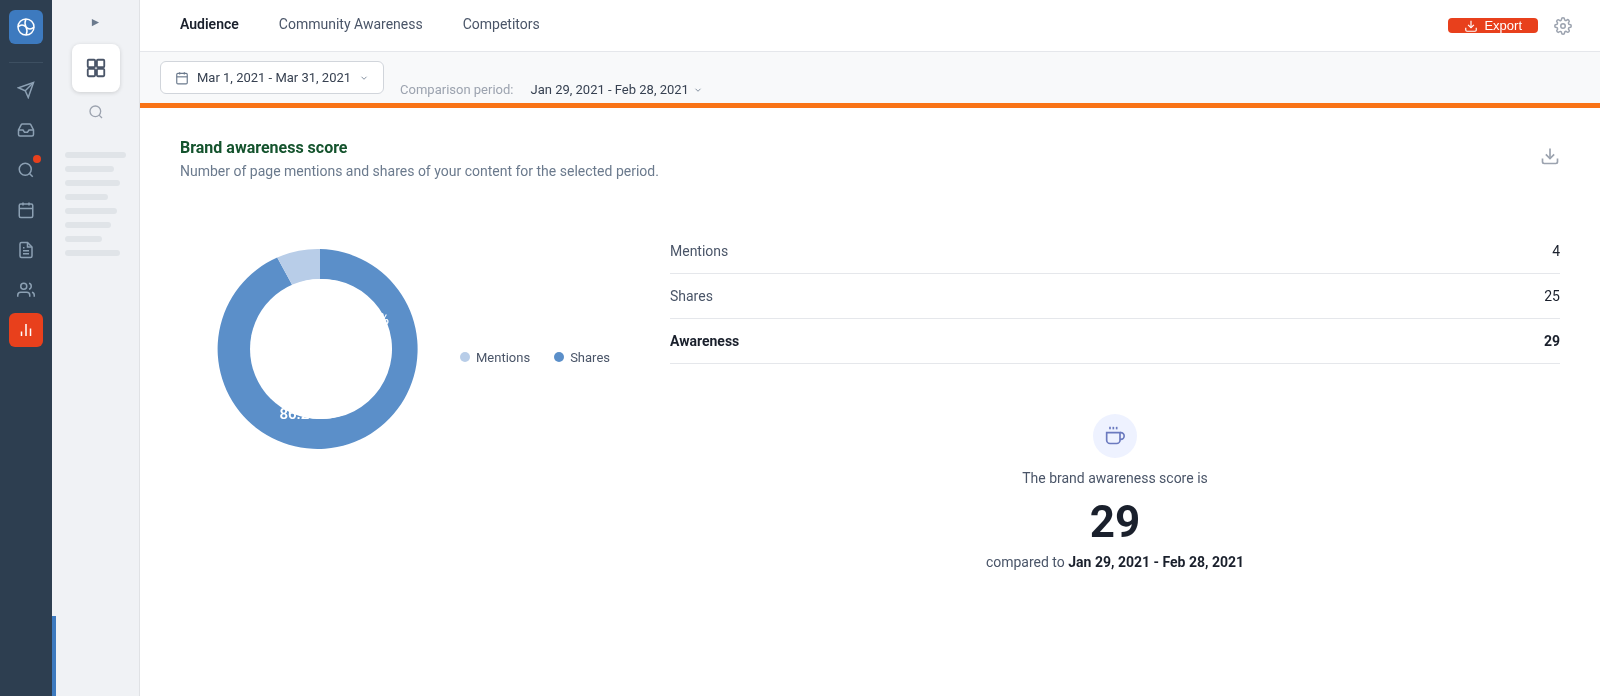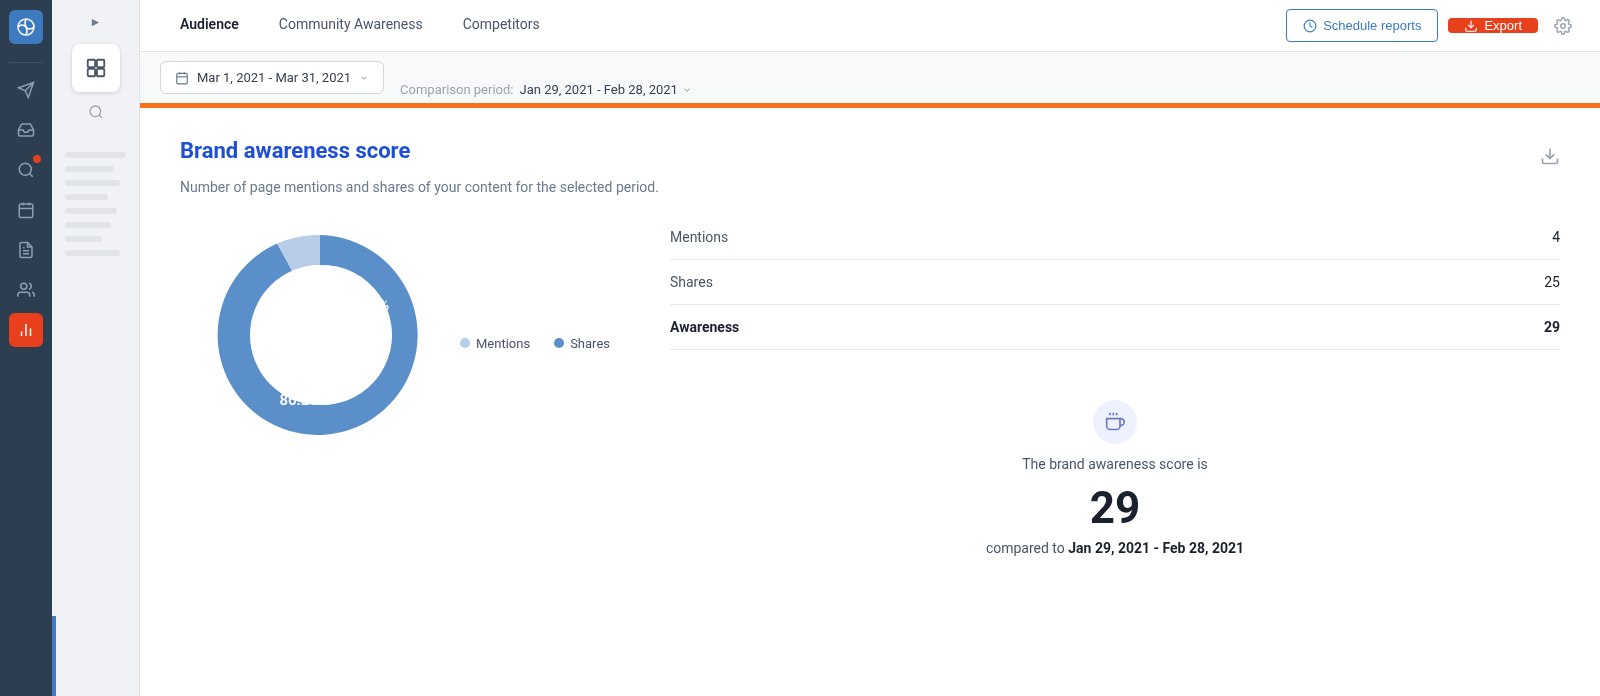--- a/index.html
+++ b/index.html
@@ -171,46 +171,47 @@
       background: white;
       border: 1px solid #d1d5db;
       border-radius: 6px;
       font-size: 13px;
       color: #374151;
       cursor: pointer;
     }
     .filterbar .comparison {
       font-size: 13px;
       color: #9ca3af;
-      display: flex; align-items: flex-start; gap: 6px; margin-top: 24px;
+      display: flex; align-items: flex-start; gap: 17px; margin-top: 24px;
     }
     .filterbar .comparison .date-link {
       color: #374151;
       font-size: 13px;
       display: flex; align-items: center; gap: 4px;
       cursor: pointer;
     }
 
     
     .content {
       flex: 1;
       background: white;
       overflow-y: auto;
       padding: 30px 40px;
     }
 
     .section-title {
-      font-size: 22px;
+      font-size: 16px;
       font-weight: 700;
-      color: #1d4ed8;
-      margin-bottom: 16px;
+      color: #14532d;
+      margin-bottom: 6px;
     }
     .section-subtitle {
       font-size: 14px;
       color: #6b7a8d;
+      margin-bottom: 30px;
     }
 
     .chart-area {
       display: flex;
       align-items: flex-start;
       gap: 60px;
     }
 
     
     .donut-container {
@@ -409,27 +410,20 @@
     <div class="tab active">
       <span>Audience</span>
     </div>
     <div class="tab">
       <span>Community Awareness</span>
     </div>
     <div class="tab">
       <span>Competitors</span>
     </div>
     <div class="spacer"></div>
-    <button class="btn-schedule">
-      <svg width="14" height="14" viewBox="0 0 24 24" fill="none" stroke="#3d7abf" stroke-width="2">
-        <circle cx="12" cy="12" r="10"></circle>
-          <polyline points="12 6 12 12 16 14"></polyline>
-      </svg>
-      <span>Schedule reports</span>
-    </button>
     <button class="btn-export">
       <svg width="14" height="14" viewBox="0 0 24 24" fill="none" stroke="white" stroke-width="2">
         <path d="M21 15v4a2 2 0 01-2 2H5a2 2 0 01-2-2v-4"></path>
         <polyline points="7 10 12 15 17 10"></polyline>
           <line x1="12" y1="15" x2="12" y2="3"></line>
       </svg>
       <span>Export</span>
     </button>
     <div class="gear-btn">
       <svg width="18" height="18" viewBox="0 0 24 24" fill="none" stroke="#9ca3af" stroke-width="2">

